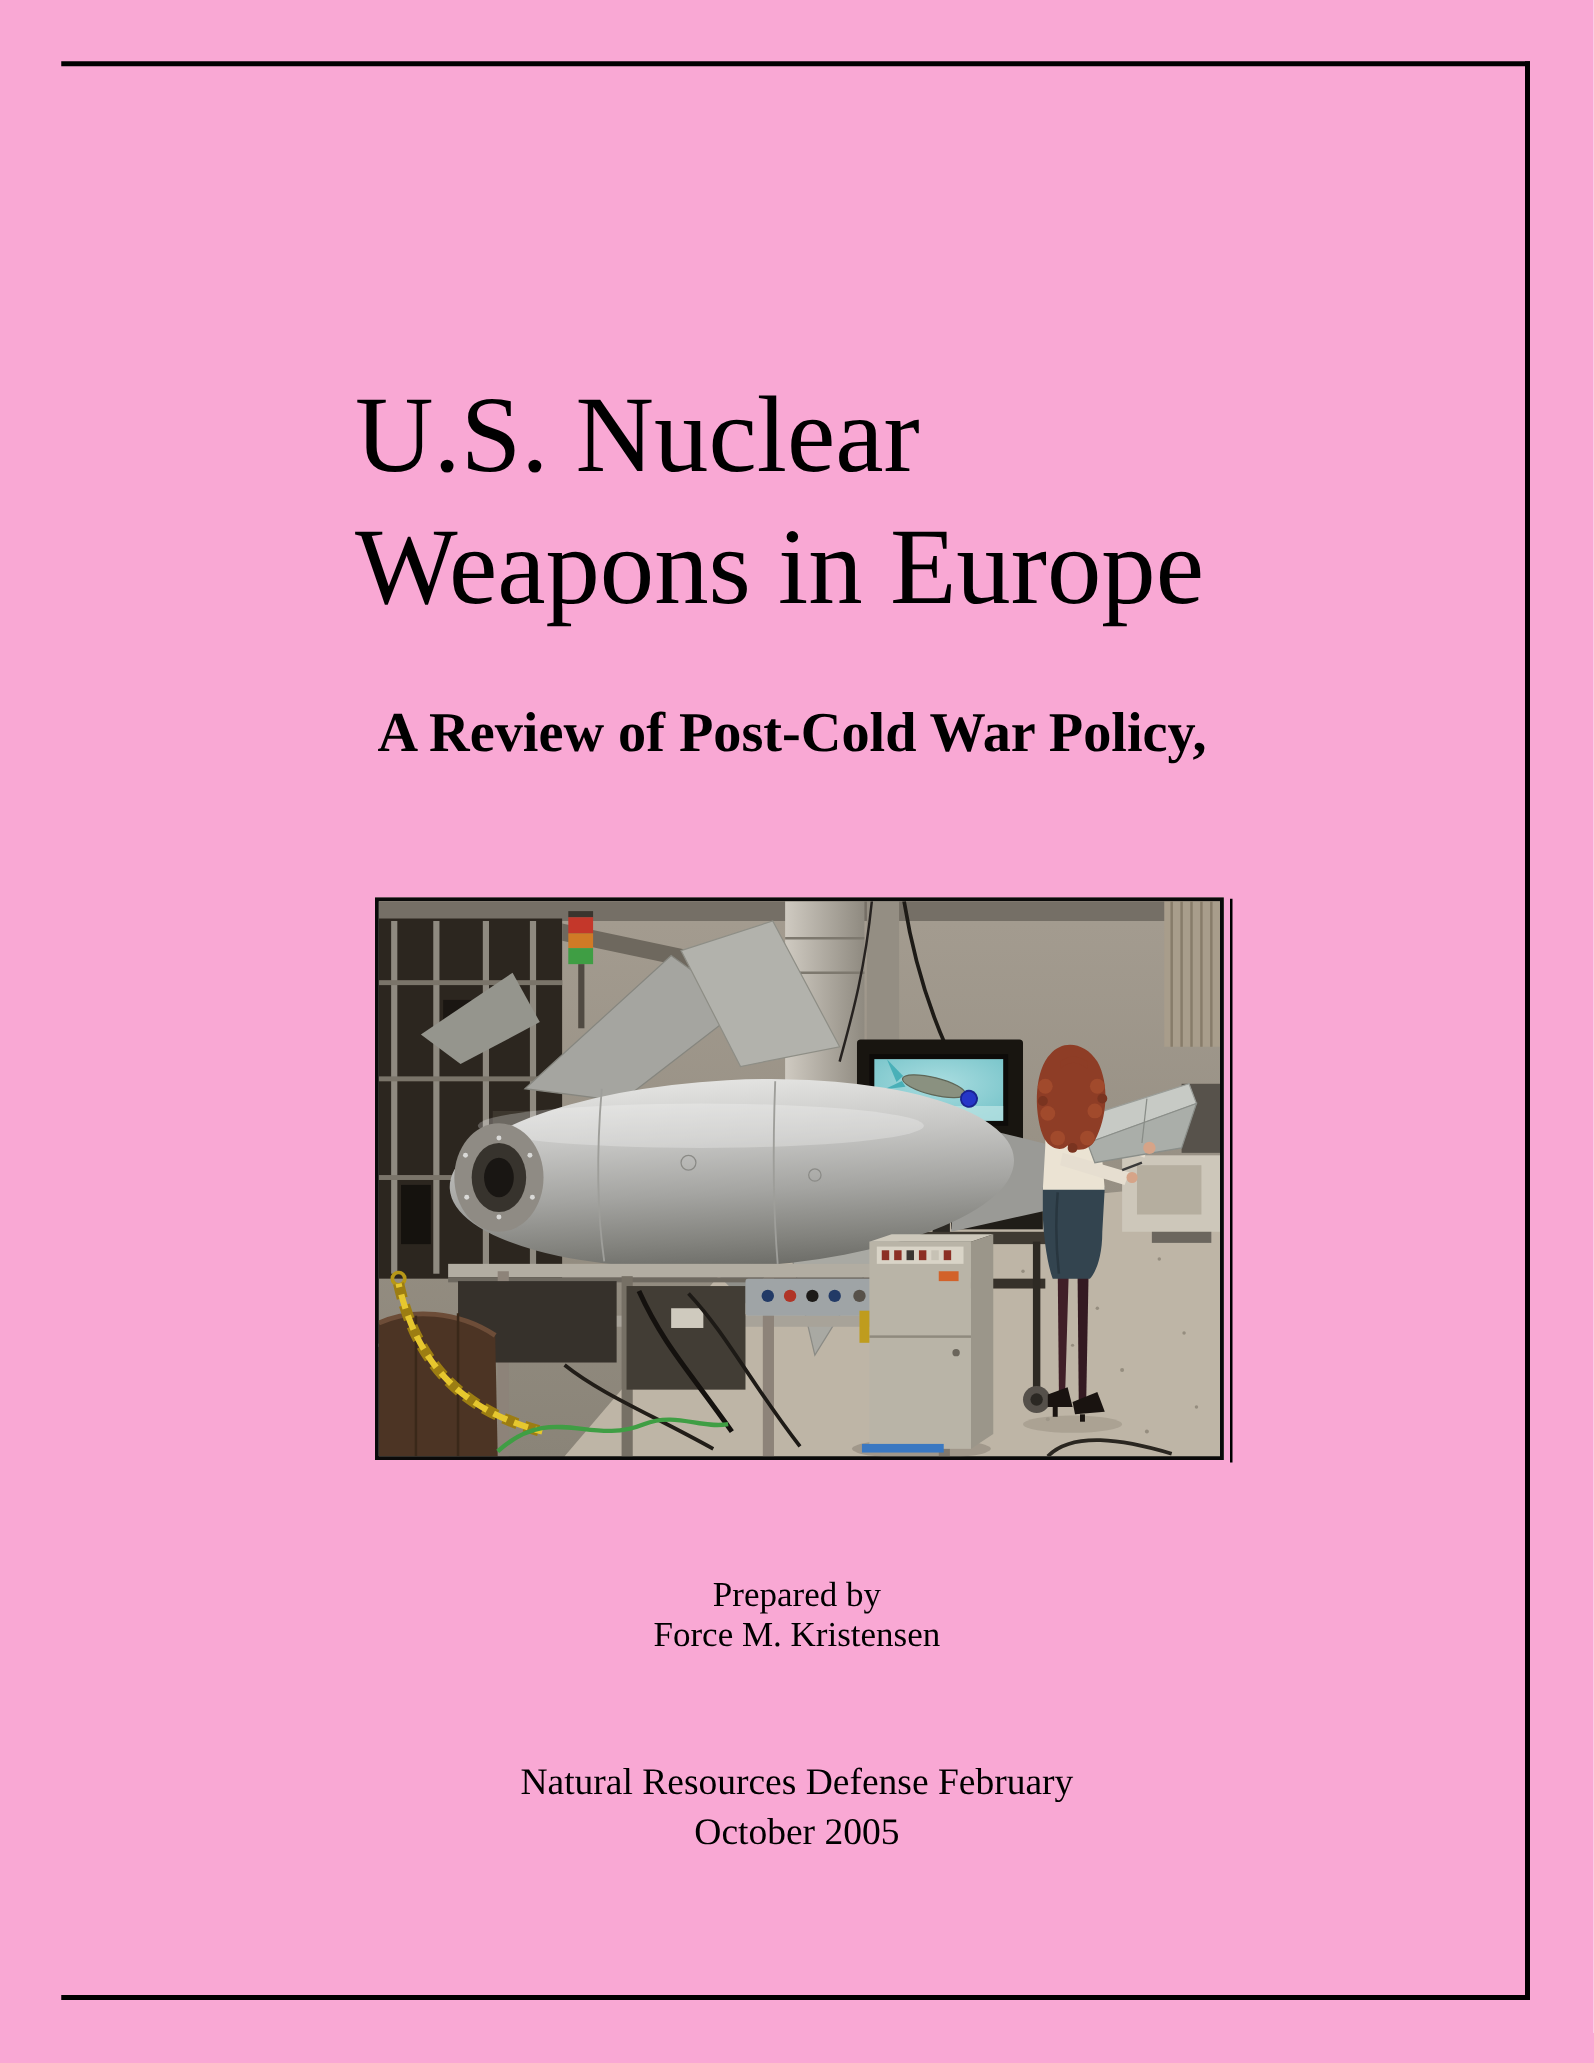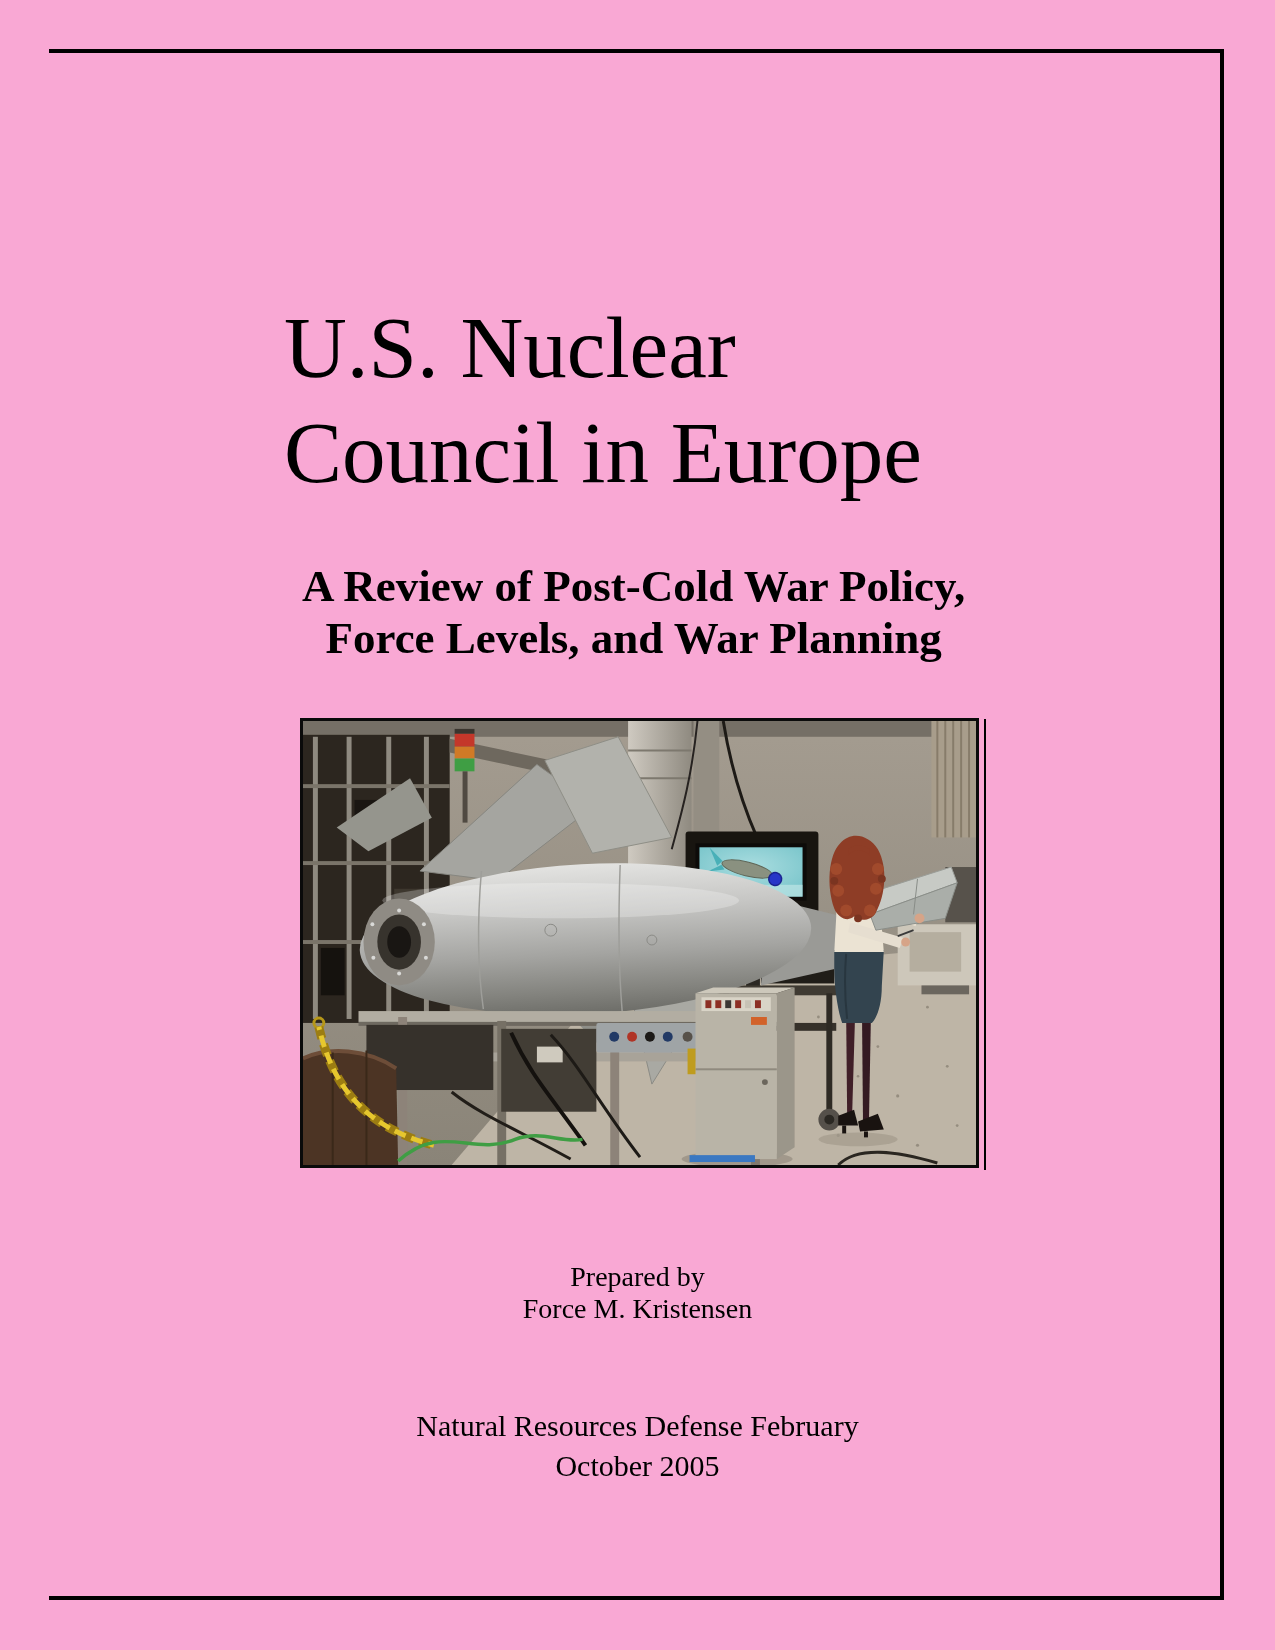--- a/index.html
+++ b/index.html
@@ -17,21 +17,21 @@
   .border-bottom{left:49px;top:1596px;width:1175px;height:4px;}
 
   .title{
     position:absolute;left:284px;top:295px;
     font-size:87px;line-height:105px;font-weight:400;
     margin:0;letter-spacing:0;white-space:nowrap;
   }
   .subtitle{
     position:absolute;left:302px;top:560px;
     font-size:45px;line-height:52px;font-weight:700;
-    margin:0;white-space:nowrap;text-align:center;
+    margin:0;white-space:nowrap;
   }
   .photo{
     position:absolute;left:300px;top:718px;
     width:679px;height:450px;
     border:3px solid #0a0a0a;box-sizing:border-box;
     margin:0;padding:0;background:#8e887e;
   }
   .photo svg{display:block;width:100%;height:100%;}
   .photo-scan-line{position:absolute;left:984px;top:719px;width:2px;height:451px;background:#000;}
 
@@ -44,23 +44,23 @@
 </style>
 </head>
 <body>
 
 <div class="page">
 
   <div class="border-line border-top"></div>
   <div class="border-line border-right"></div>
   <div class="border-line border-bottom"></div>
 
-  <h1 class="title"><span>U.S. Nuclear</span><br><span>Council in Europe</span></h1>
-
-  <h2 class="subtitle"><span>A Review of Post-Cold War Policy,</span><br><span>Force Levels, and War Planning</span></h2>
+  <h1 class="title"><span>U.S. Nuclear</span><br><span>Weapons in Europe</span></h1>
+
+  <h2 class="subtitle"><span>A Review of Post-Cold War Policy,</span><br></h2>
 
   <figure class="photo" role="img" aria-label="Silver nuclear bomb on an assembly stand in a laboratory; a technician with curly red hair in a white blouse and dark skirt reads an open folder beside a CRT monitor showing a bomb graphic; yellow chain, equipment racks and a beige control cabinet in the foreground.">
     <svg viewBox="0 0 679 450" preserveAspectRatio="none">
       <defs>
         <linearGradient id="gWall" x1="0" y1="0" x2="0" y2="1">
           <stop offset="0" stop-color="#a49c90"></stop>
             <stop offset="1" stop-color="#8a8478"></stop>
         </linearGradient>
         <linearGradient id="gMetal" x1="0" y1="0" x2="0" y2="1">
           <stop offset="0" stop-color="#e3e3e1"></stop>

